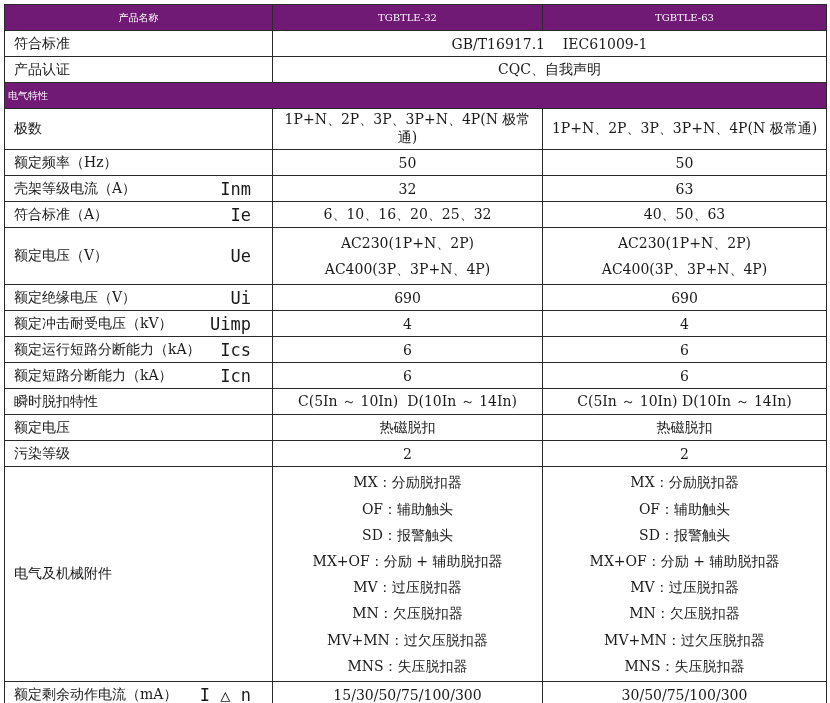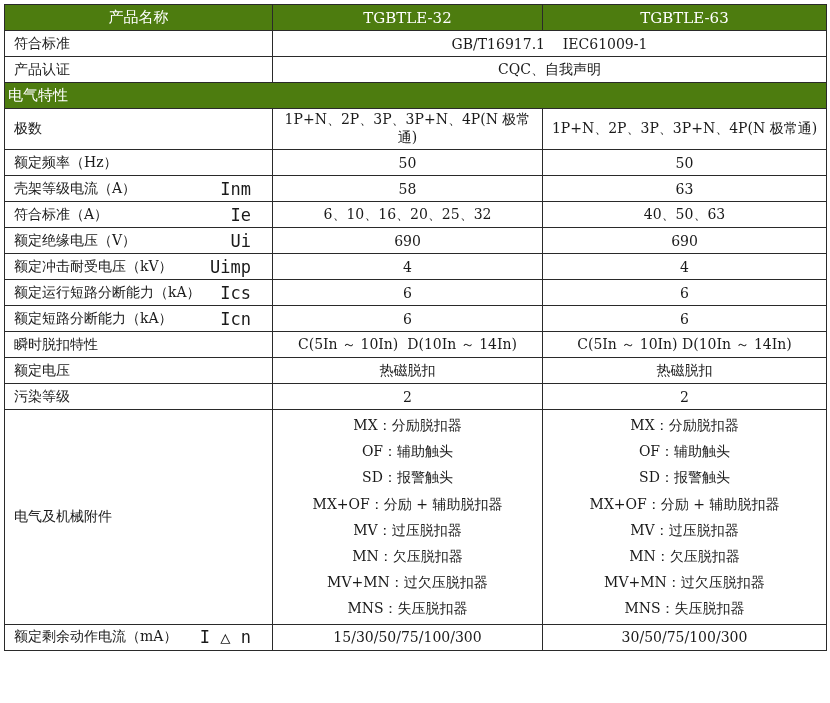--- a/index.html
+++ b/index.html
@@ -25,23 +25,23 @@
   table.spec-table col.c3 { width: 284px; }
   td {
     border: 1.5px solid #2a2a2a;
     font-size: 14px;
     color: #1a1a1a;
     padding: 2px 3px;
     height: 21px;
     overflow: hidden;
   }
   tr.hdr td, tr.section td {
-    background: #4d7c0f;
+    background: #701a75;
     color: #ffffff;
-    font-size: 15px;
+    font-size: 10px;
   }
   tr.hdr td { text-align: center; }
   tr.section td { text-align: left; }
   td.label {
     text-align: left;
     padding-left: 9px;
   }
   td.label .lbl-flex {
     display: flex;
     justify-content: space-between;
@@ -114,35 +114,47 @@
       <td class="value">50</td>
     </tr>
 
     <tr>
       <td class="label">
             <span class="lbl-flex">
               <span>壳架等级电流（A）</span>
               <span class="sym">Inm</span>
             </span>
           </td>
-      <td class="value">58</td>
+      <td class="value">32</td>
       <td class="value">63</td>
     </tr>
 
     <tr>
       <td class="label">
             <span class="lbl-flex">
               <span>符合标准（A）</span>
               <span class="sym">Ie</span>
             </span>
           </td>
       <td class="value">6、10、16、20、25、32</td>
       <td class="value">40、50、63</td>
     </tr>
 
+    <tr>
+      <td class="label">
+            <span class="lbl-flex">
+              <span>额定电压（V）</span>
+              <span class="sym">Ue</span>
+            </span>
+          </td>
+      <td class="value multiline">AC230(1P+N、2P)
+AC400(3P、3P+N、4P)</td>
+      <td class="value multiline">AC230(1P+N、2P)
+AC400(3P、3P+N、4P)</td>
+    </tr>
 
     <tr>
       <td class="label">
             <span class="lbl-flex">
               <span>额定绝缘电压（V）</span>
               <span class="sym">Ui</span>
             </span>
           </td>
       <td class="value">690</td>
       <td class="value">690</td>

